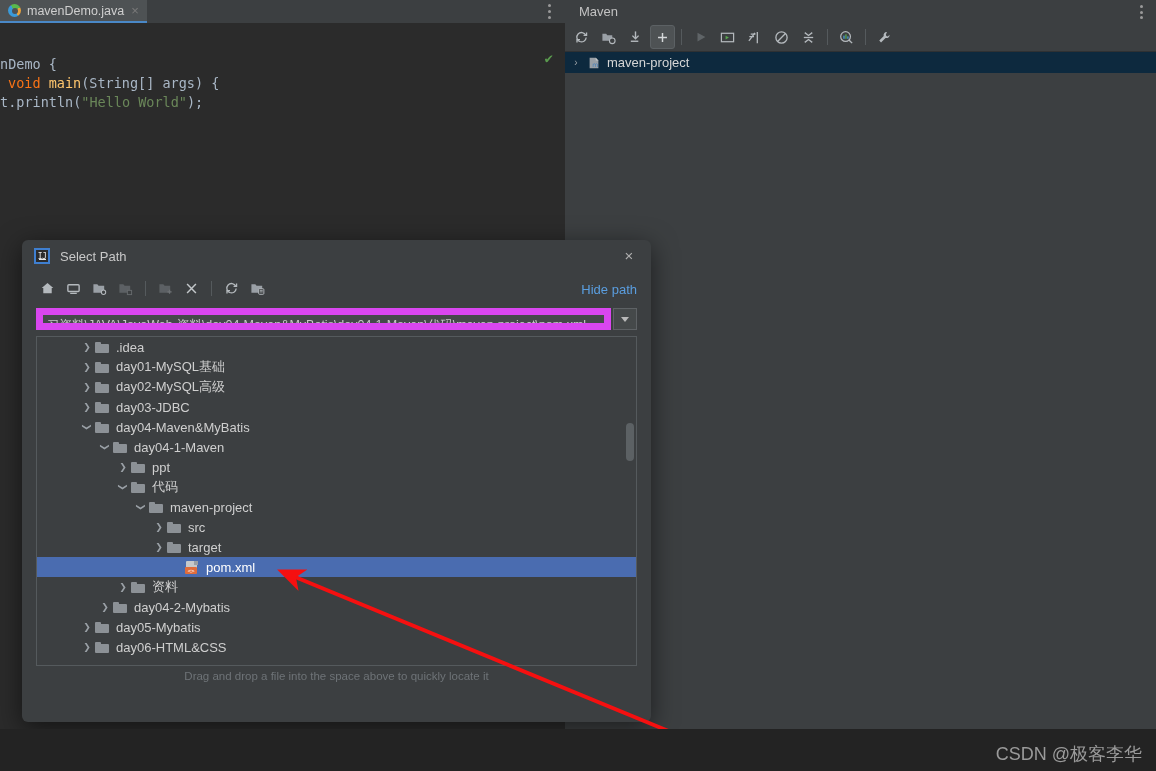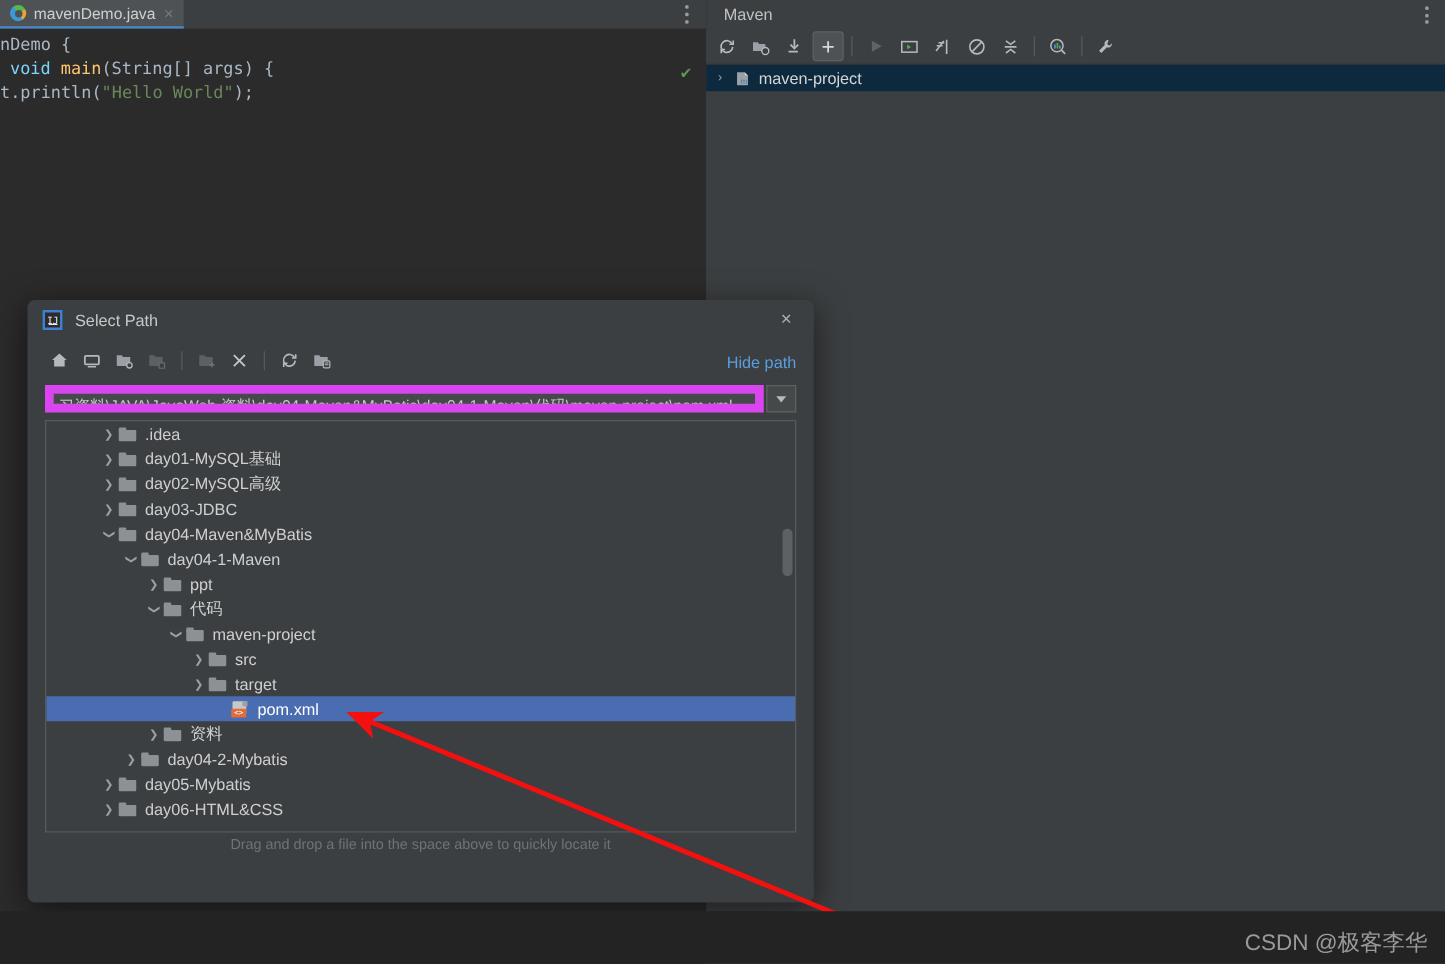--- a/index.html
+++ b/index.html
@@ -25,25 +25,25 @@
   .tab-icon:after{content:"";position:absolute;left:3.5px;top:3.5px;width:6px;height:6px;
             border-radius:50%;background:#4e5254;}
   .tab-label{font-size:12.5px;color:#cfcfcf;white-space:nowrap;}
   .tab-close{font-size:13px;color:#7a7a7a;line-height:1;padding-left:1px;}
   .tab-menu{position:absolute;right:9px;top:4px;width:14px;height:15px;
             display:flex;flex-direction:column;justify-content:space-between;align-items:center;}
   .tab-menu i{display:block;width:3px;height:3px;border-radius:50%;background:#9a9a9a;}
 
   .code-area{position:absolute;left:0;top:23px;width:565px;height:132px;background:#2b2b2b;
              font-family:"DejaVu Sans Mono","Liberation Mono",monospace;font-size:13.5px;}
-  .code-line{position:absolute;left:0;white-space:pre;line-height:19px;}
+  .code-line{position:absolute;left:0;white-space:pre;line-height:19px;margin-top:28px;}
   .cl0{top:4px;}
   .cl1{top:23px;}
   .cl2{top:42px;}
-  .kw{color:#7dd3fc;}
+  .kw{color:#f97316;}
   .plain{color:#a9b7c6;}
   .mth{color:#ffc66d;}
   .str{color:#6a8759;}
   .punc{color:#a9b7c6;}
   .ok-check{position:absolute;right:12px;top:27px;color:#5a9a4e;font-size:14px;}
   .editor-lower{position:absolute;left:0;top:155px;width:565px;height:616px;background:#2b2b2b;}
 
   
   .maven-pane{position:absolute;left:565px;top:0;width:591px;height:771px;background:#3c3f41;}
   .maven-title{position:absolute;left:14px;top:4px;font-size:13px;color:#c2c2c2;}

